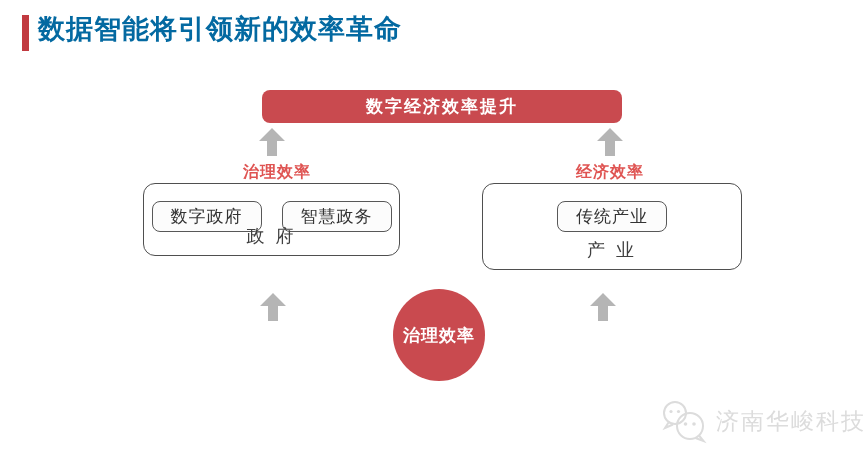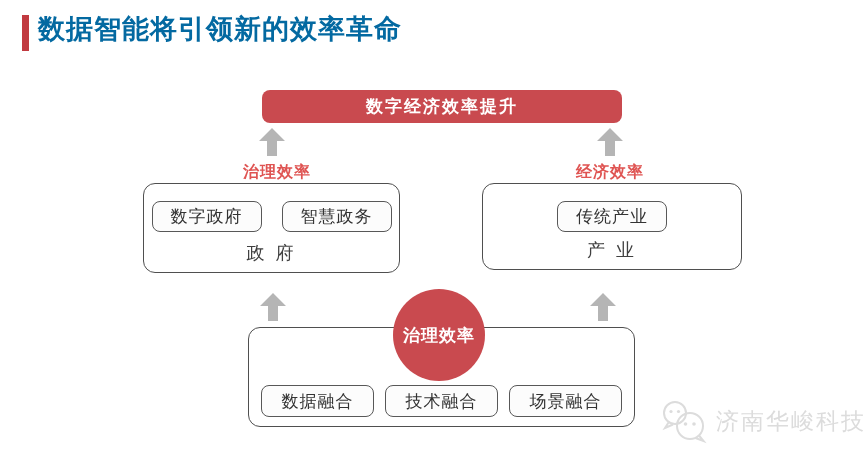--- a/index.html
+++ b/index.html
@@ -22,21 +22,21 @@
   .arrow-c{left:260px;top:293px;}
   .arrow-d{left:590px;top:293px;}
 
   
   .red-label{position:absolute;width:120px;text-align:center;color:#df5452;font-size:16px;font-weight:600;letter-spacing:1px;}
   .label-left{left:217px;top:162px;}
   .label-right{left:550px;top:162px;}
 
   
   .group-box{position:absolute;background:#ffffff;border:1.5px solid #4f4f4f;border-radius:12px;box-sizing:border-box;}
-  .group-left{left:143px;top:183px;width:257px;height:90px;}
+  .group-left{left:143px;top:183px;width:257px;height:73px;}
   .group-right{left:482px;top:183px;width:260px;height:87px;}
   .group-bottom{left:248px;top:327px;width:387px;height:100px;z-index:1;}
 
   .item-row{display:flex;justify-content:center;gap:20px;margin-top:17px;}
   .group-bottom .item-row{gap:11px;margin-top:57px;}
   .item-box{border:1.5px solid #585858;border-radius:8px;background:#fcfcfc;box-sizing:border-box;
             min-width:110px;height:31px;display:flex;align-items:center;justify-content:center;
             color:#333333;font-size:17px;letter-spacing:1px;padding:0 10px;}
   .group-bottom .item-box{height:32px;min-width:113px;}
   .group-label{position:absolute;left:0;right:0;bottom:7px;text-align:center;color:#404040;font-size:18px;letter-spacing:3px;}
@@ -94,27 +94,20 @@
     <div class="group-label">政 府</div>
   </div>
 
   <div class="group-box group-right">
     <div class="item-row">
       <div class="item-box">传统产业</div>
     </div>
     <div class="group-label">产 业</div>
   </div>
 
-  <div class="group-box group-bottom">
-    <div class="item-row">
-      <div class="item-box">数据融合</div>
-      <div class="item-box">技术融合</div>
-      <div class="item-box">场景融合</div>
-    </div>
-  </div>
 
   <div class="center-circle">
     <span>治理效率</span>
   </div>
 
   <div class="watermark">
     <span class="wm-logo">
       <svg width="48" height="46" viewBox="0 0 48 46">
         <g stroke="#dcdcdc" stroke-width="2" fill="none">
           <circle cx="15" cy="15" r="11"></circle>

